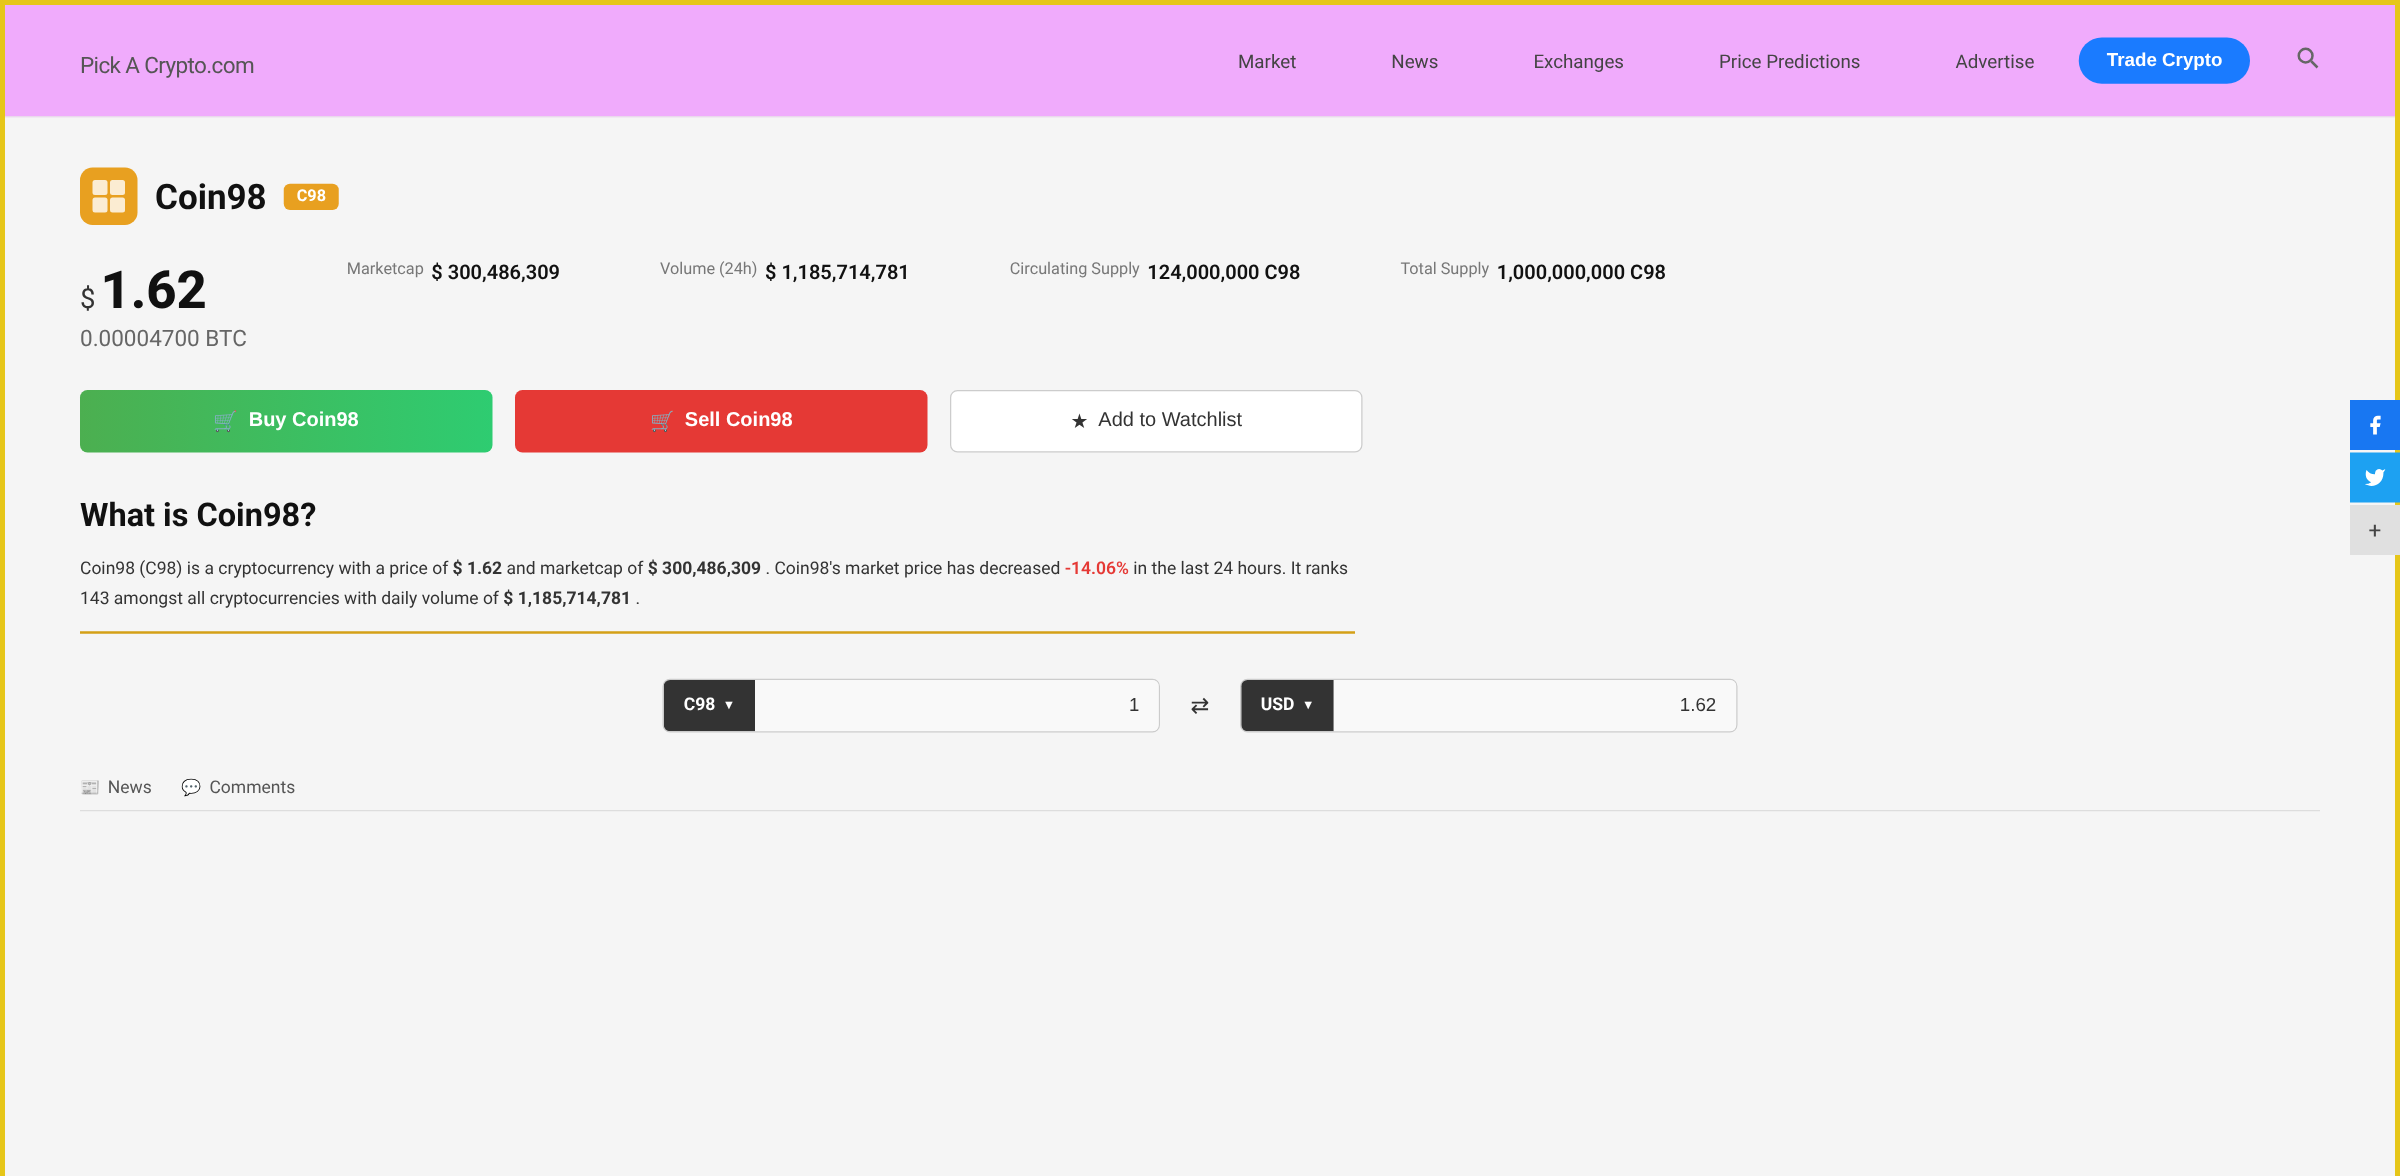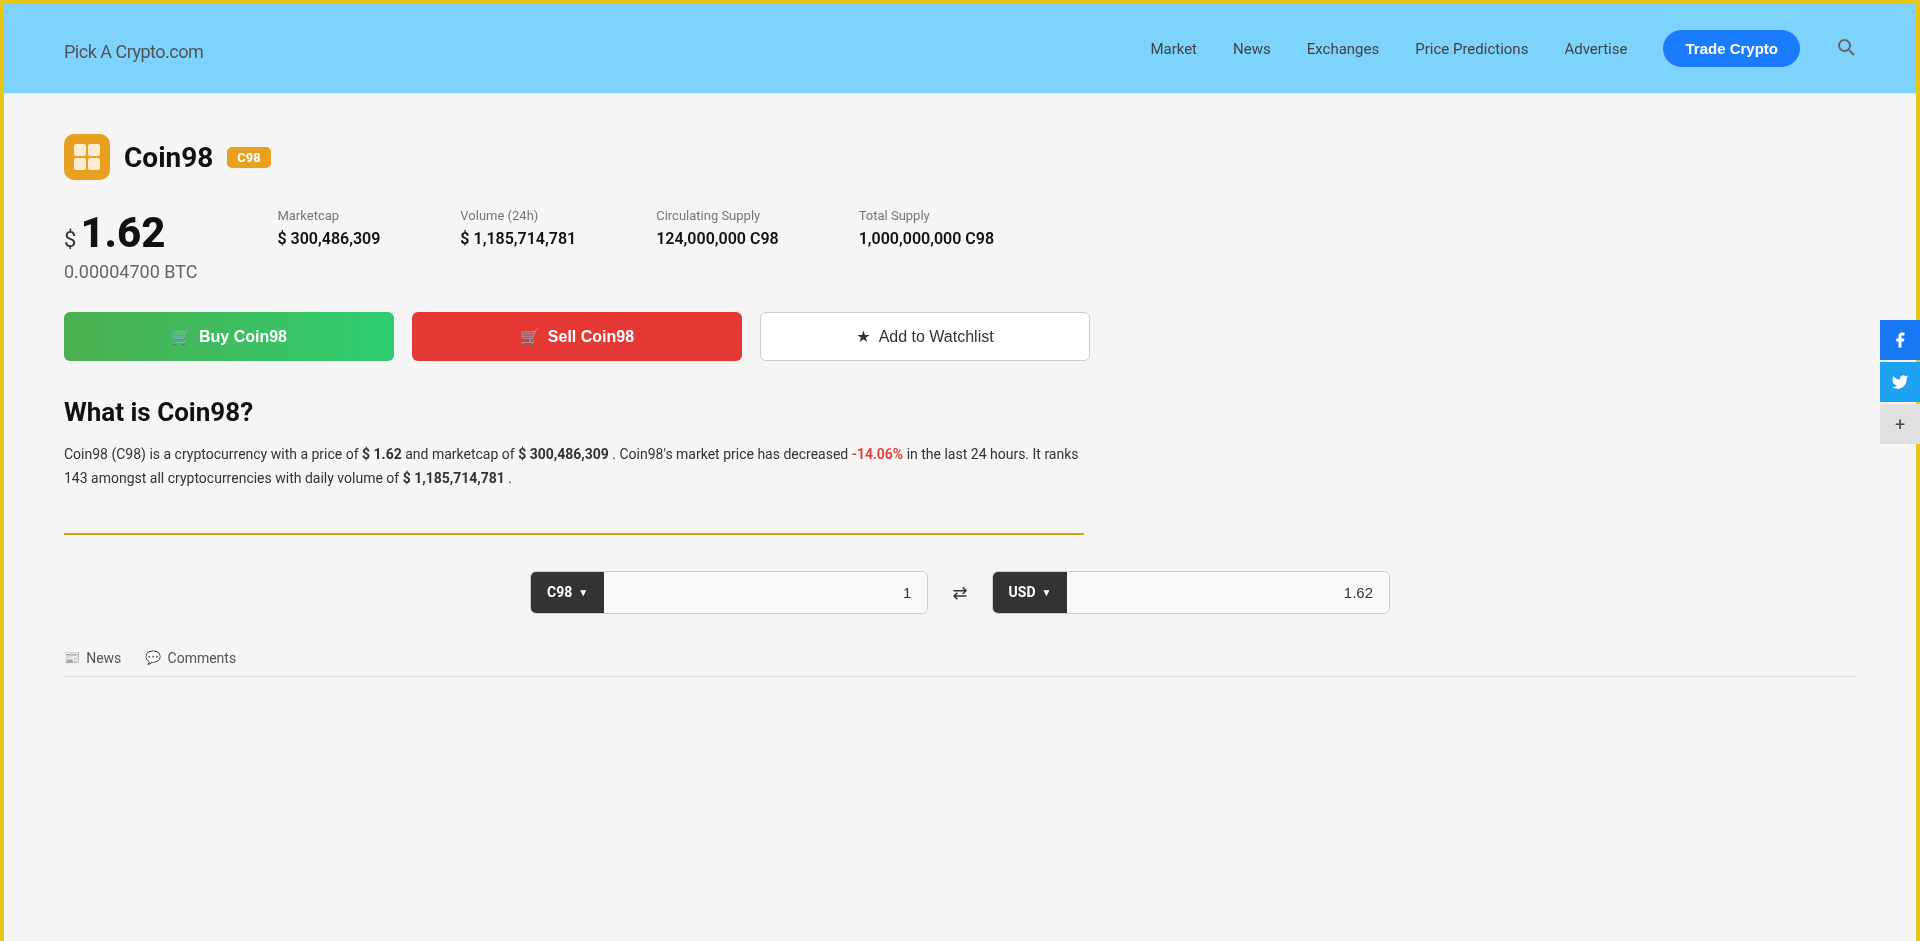--- a/index.html
+++ b/index.html
@@ -5,21 +5,21 @@
     * { margin: 0; padding: 0; box-sizing: border-box; }
     body {
       font-family: -apple-system, BlinkMacSystemFont, 'Segoe UI', Roboto, sans-serif;
       background: #f0f0f0;
       border: 4px solid #e6c619;
       min-height: 941px;
     }
 
     
     .header {
-      background: #7dd3fc;
+      background: #f0abfc;
       border-bottom: 1px solid #e8e8e8;
       padding: 0 60px;
       height: 90px;
       display: flex;
       align-items: center;
       justify-content: space-between;
     }
     .logo {
       font-size: 28px;
       font-weight: 900;
@@ -34,20 +34,21 @@
     .nav {
       display: flex;
       align-items: center;
       gap: 36px;
     }
     .nav-item {
       font-size: 15px;
       color: #444;
       cursor: pointer;
       text-decoration: none;
+      margin-left: 40px;
     }
     .trade-btn {
       background: #1a7bff;
       color: #fff;
       border: none;
       border-radius: 24px;
       padding: 10px 22px;
       font-size: 15px;
       font-weight: 600;
       cursor: pointer;
@@ -125,21 +126,21 @@
       font-weight: 800;
       color: #111;
     }
     .price-btc {
       font-size: 18px;
       color: #666;
       margin-top: 4px;
     }
     .stat-block {
       display: flex;
-      flex-direction: column;
+      flex-direction: row;
       gap: 6px;
     }
     .stat-label {
       font-size: 13px;
       color: #777;
     }
     .stat-value {
       font-size: 16px;
       font-weight: 600;
       color: #111;
@@ -202,21 +203,21 @@
       font-size: 26px;
       font-weight: 700;
       color: #111;
       margin-bottom: 16px;
     }
     .description {
       font-size: 14px;
       color: #333;
       line-height: 1.7;
       max-width: 1020px;
-      margin-bottom: 42px;
+      margin-bottom: 13px;
     }
     .highlight-negative {
       color: #e53935;
       font-weight: 600;
     }
     .divider {
       border: none;
       border-top: 2px solid #d4a017;
       margin-bottom: 36px;
       max-width: 1020px;

